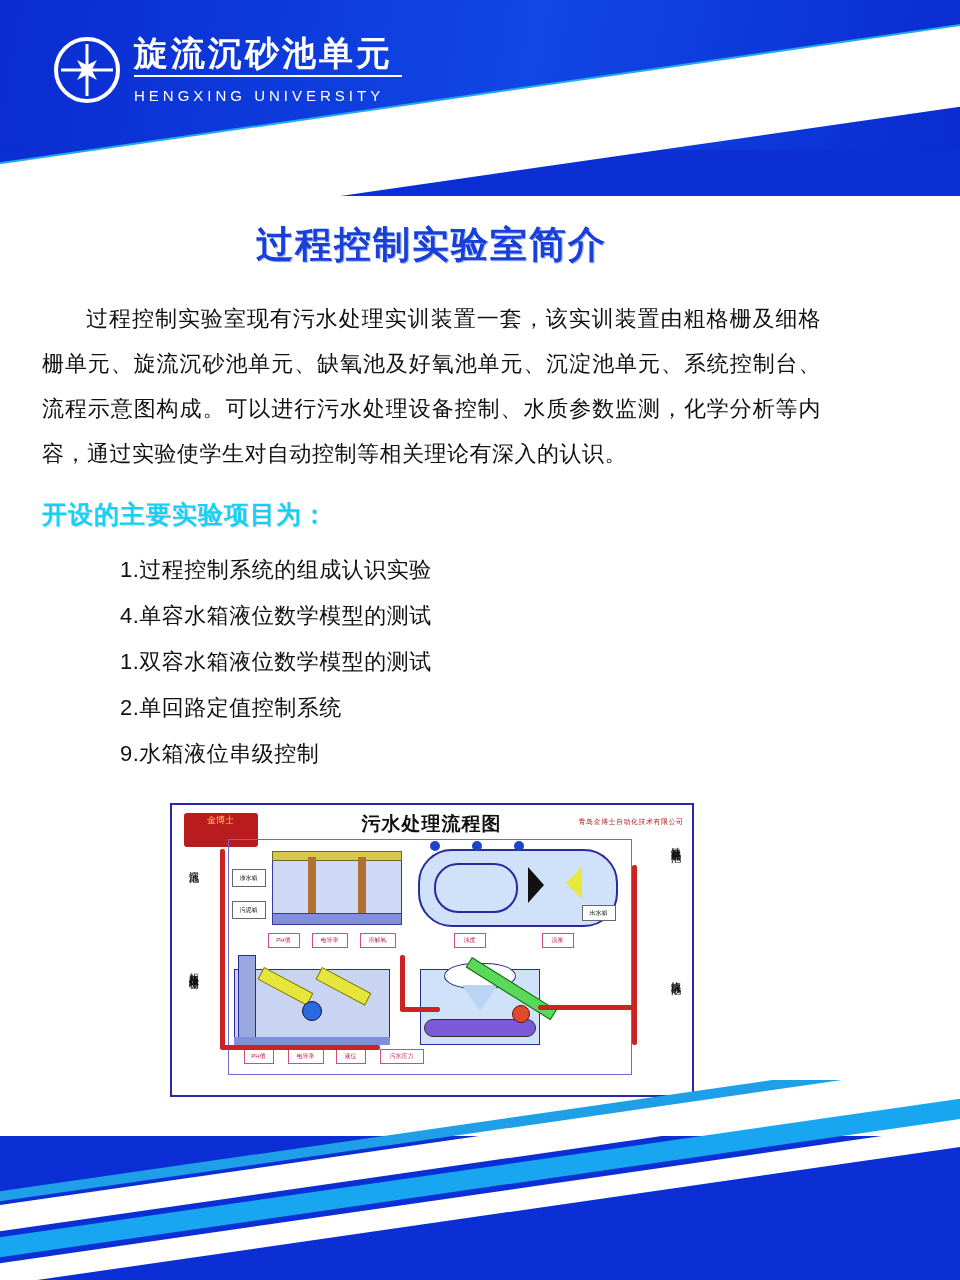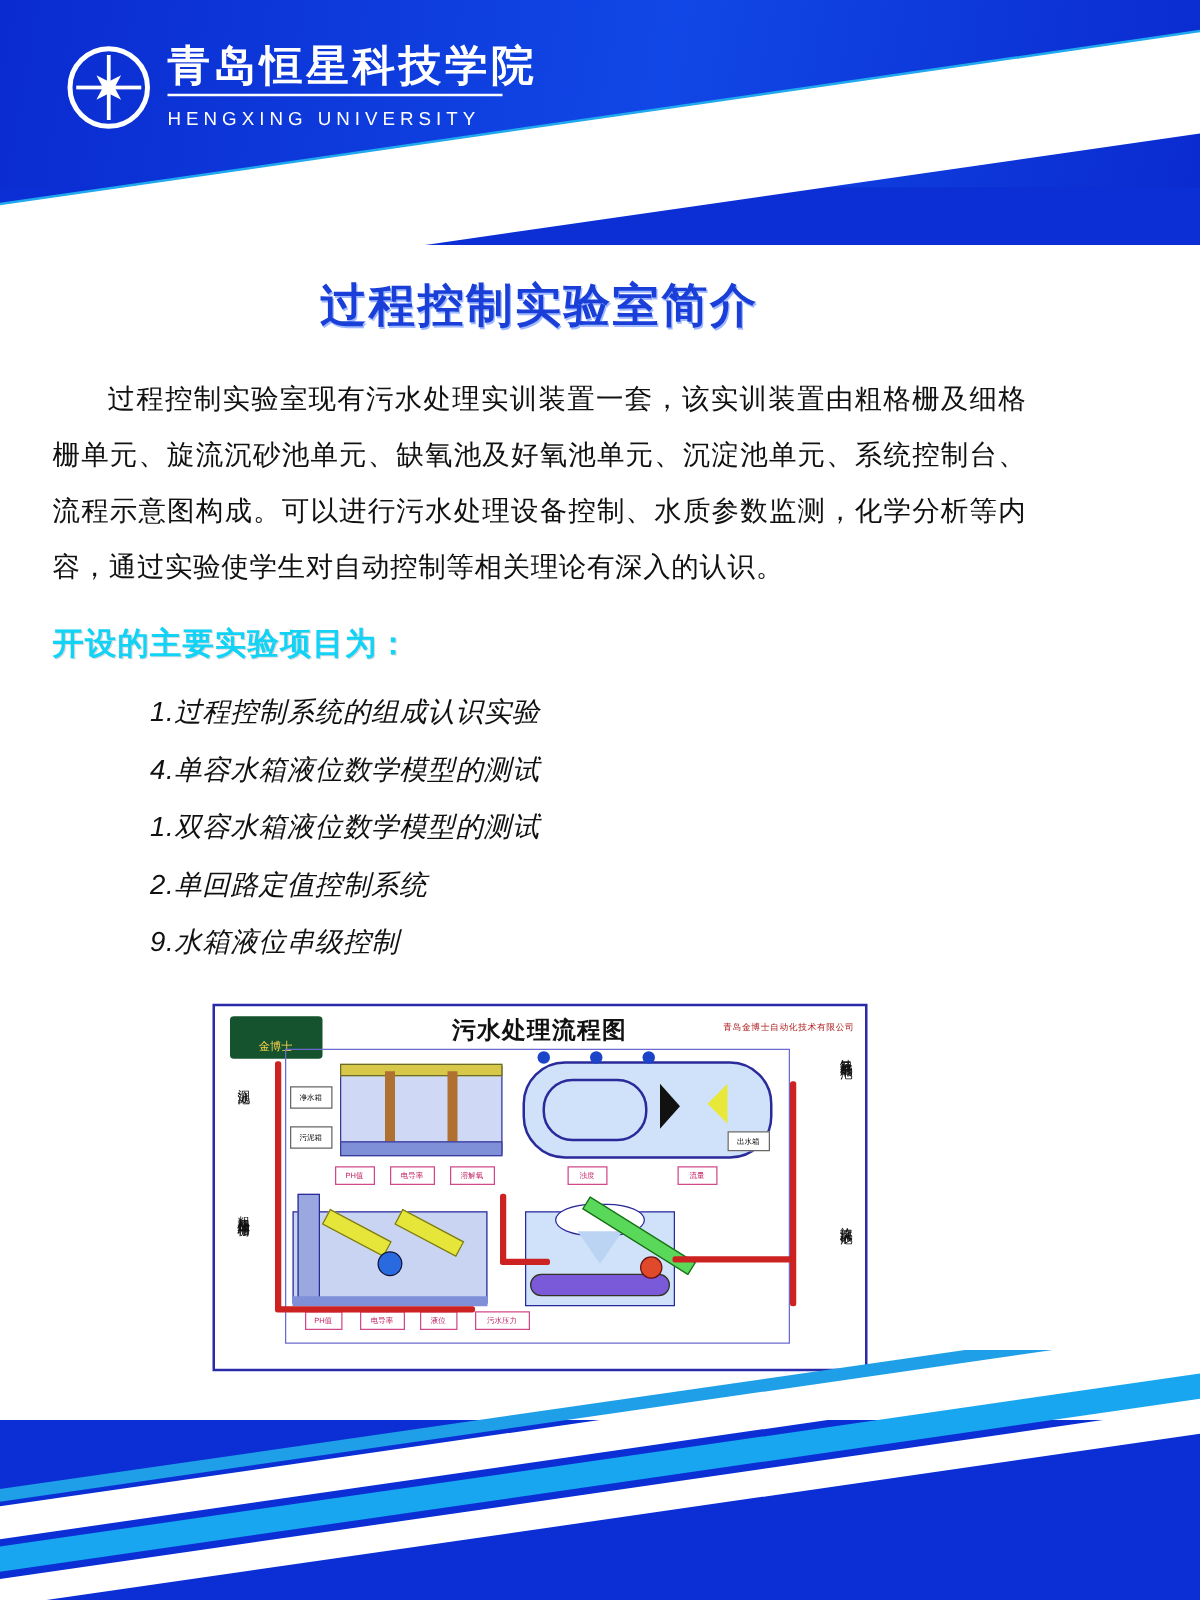--- a/index.html
+++ b/index.html
@@ -114,38 +114,38 @@
     font-size:25px;
     font-weight:bold;
     color:#12d3f5;
     letter-spacing:1px;
     text-shadow:1px 1px 0 rgba(0,0,0,.15);
   }
   .list{
     margin:16px 0 0 120px;padding:0;list-style:none;
   }
   .list li{
-    font-size:22px;color:#111;line-height:46px;letter-spacing:0.5px;font-style:italic;
+    font-size:22px;color:#111;line-height:46px;letter-spacing:0.5px;
   }
   
   .figure{
     margin:26px auto 0 auto;width:520px;height:290px;
     border:2px solid #2a2aa8;background:#ffffff;position:relative;overflow:hidden;
   }
   .fig-title{
     position:absolute;left:0;right:0;top:6px;text-align:center;
     font-size:19px;font-weight:bold;color:#111;letter-spacing:1px;
   }
   .fig-cap{
     position:absolute;font-size:7px;color:#b02020;right:8px;top:12px;letter-spacing:.5px;
   }
   .fig-badge{
-    position:absolute;left:12px;top:8px;width:74px;height:34px;background:#14532d;
+    position:absolute;left:12px;top:8px;width:74px;height:34px;background:#b91c1c;
     border-radius:3px;color:#ffd24d;font-size:9px;display:flex;align-items:flex-end;
-    justify-content:center;padding-bottom:3px;box-sizing:border-box;
+    justify-content:center;padding-bottom:20px;box-sizing:border-box;
   }
   .lbl{
     position:absolute;font-size:10px;color:#111;writing-mode:vertical-rl;
     text-orientation:upright;line-height:12px;letter-spacing:1px;
   }
   .tank{position:absolute;box-sizing:border-box;}
   .meter{
     position:absolute;height:13px;background:#ffffff;border:1px solid #d04a8a;
     font-size:6px;color:#c02060;display:flex;align-items:center;justify-content:center;
   }
@@ -165,21 +165,21 @@
 
   <div class="top-band">
     <div class="top-band-grad"></div>
   </div>
 
   <div class="logo-wrap">
     <div class="logo-mark">
       <div class="logo-star"></div>
     </div>
     <div class="logo-text">
-      <div class="logo-cn">青岛恒星科技学院</div>
+      <div class="logo-cn">旋流沉砂池单元</div>
       <div class="logo-rule"></div>
       <div class="logo-en">HENGXING   UNIVERSITY</div>
     </div>
   </div>
 
   <div class="sheet"></div>
 
   <div class="stripe stripe-cyan"></div>
   <div class="stripe stripe-white"></div>
   <div class="stripe stripe-gold"></div>

